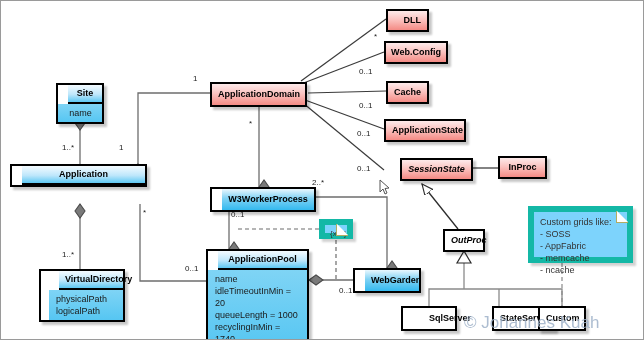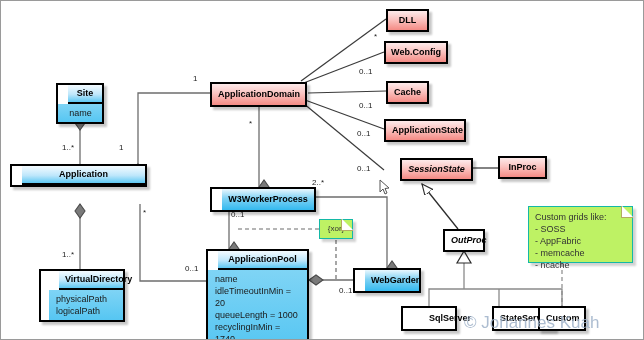--- a/index.html
+++ b/index.html
@@ -51,22 +51,22 @@
 
   
   .red .hdr{background:linear-gradient(180deg,#fdeaea 0%,#fbc3c0 45%,#f48b85 100%);}
 
   
   .white .hdr{background:#ffffff;}
 
   
   .note{
     position:absolute;
-    border:1px solid #14b8a6;
-    background:#bef264;
+    border:6px solid #14b8a6;
+    background:#7dd3fc;
     box-shadow:3px 3px 2px rgba(0,0,0,.18);
     box-sizing:border-box;
     font-size:9px;
     line-height:12px;
     color:#333;
     padding:4px 6px;
     white-space:pre-line;
     z-index:6;
   }
   .note::after{
@@ -215,21 +215,21 @@
 idleTimeoutInMin = 20
 queueLength = 1000
 recyclingInMin = 1740</div>
   </div>
 
   <div class="uml blue simple" style="left:352px;top:267px;width:68px;">
     <div class="hdr" style="padding:5px 6px;">WebGarden</div>
   </div>
 
   <div class="uml red" style="left:385px;top:8px;width:43px;">
-    <div class="hdr" style="padding:4px 6px;">DLL</div>
+    <div class="hdr" style="padding:4px 6px;text-align:right;">DLL</div>
   </div>
 
   <div class="uml red" style="left:383px;top:40px;width:64px;">
     <div class="hdr" style="padding:4px 2px;">Web.Config</div>
   </div>
 
   <div class="uml red" style="left:385px;top:80px;width:43px;">
     <div class="hdr" style="padding:4px 6px;">Cache</div>
   </div>
 

